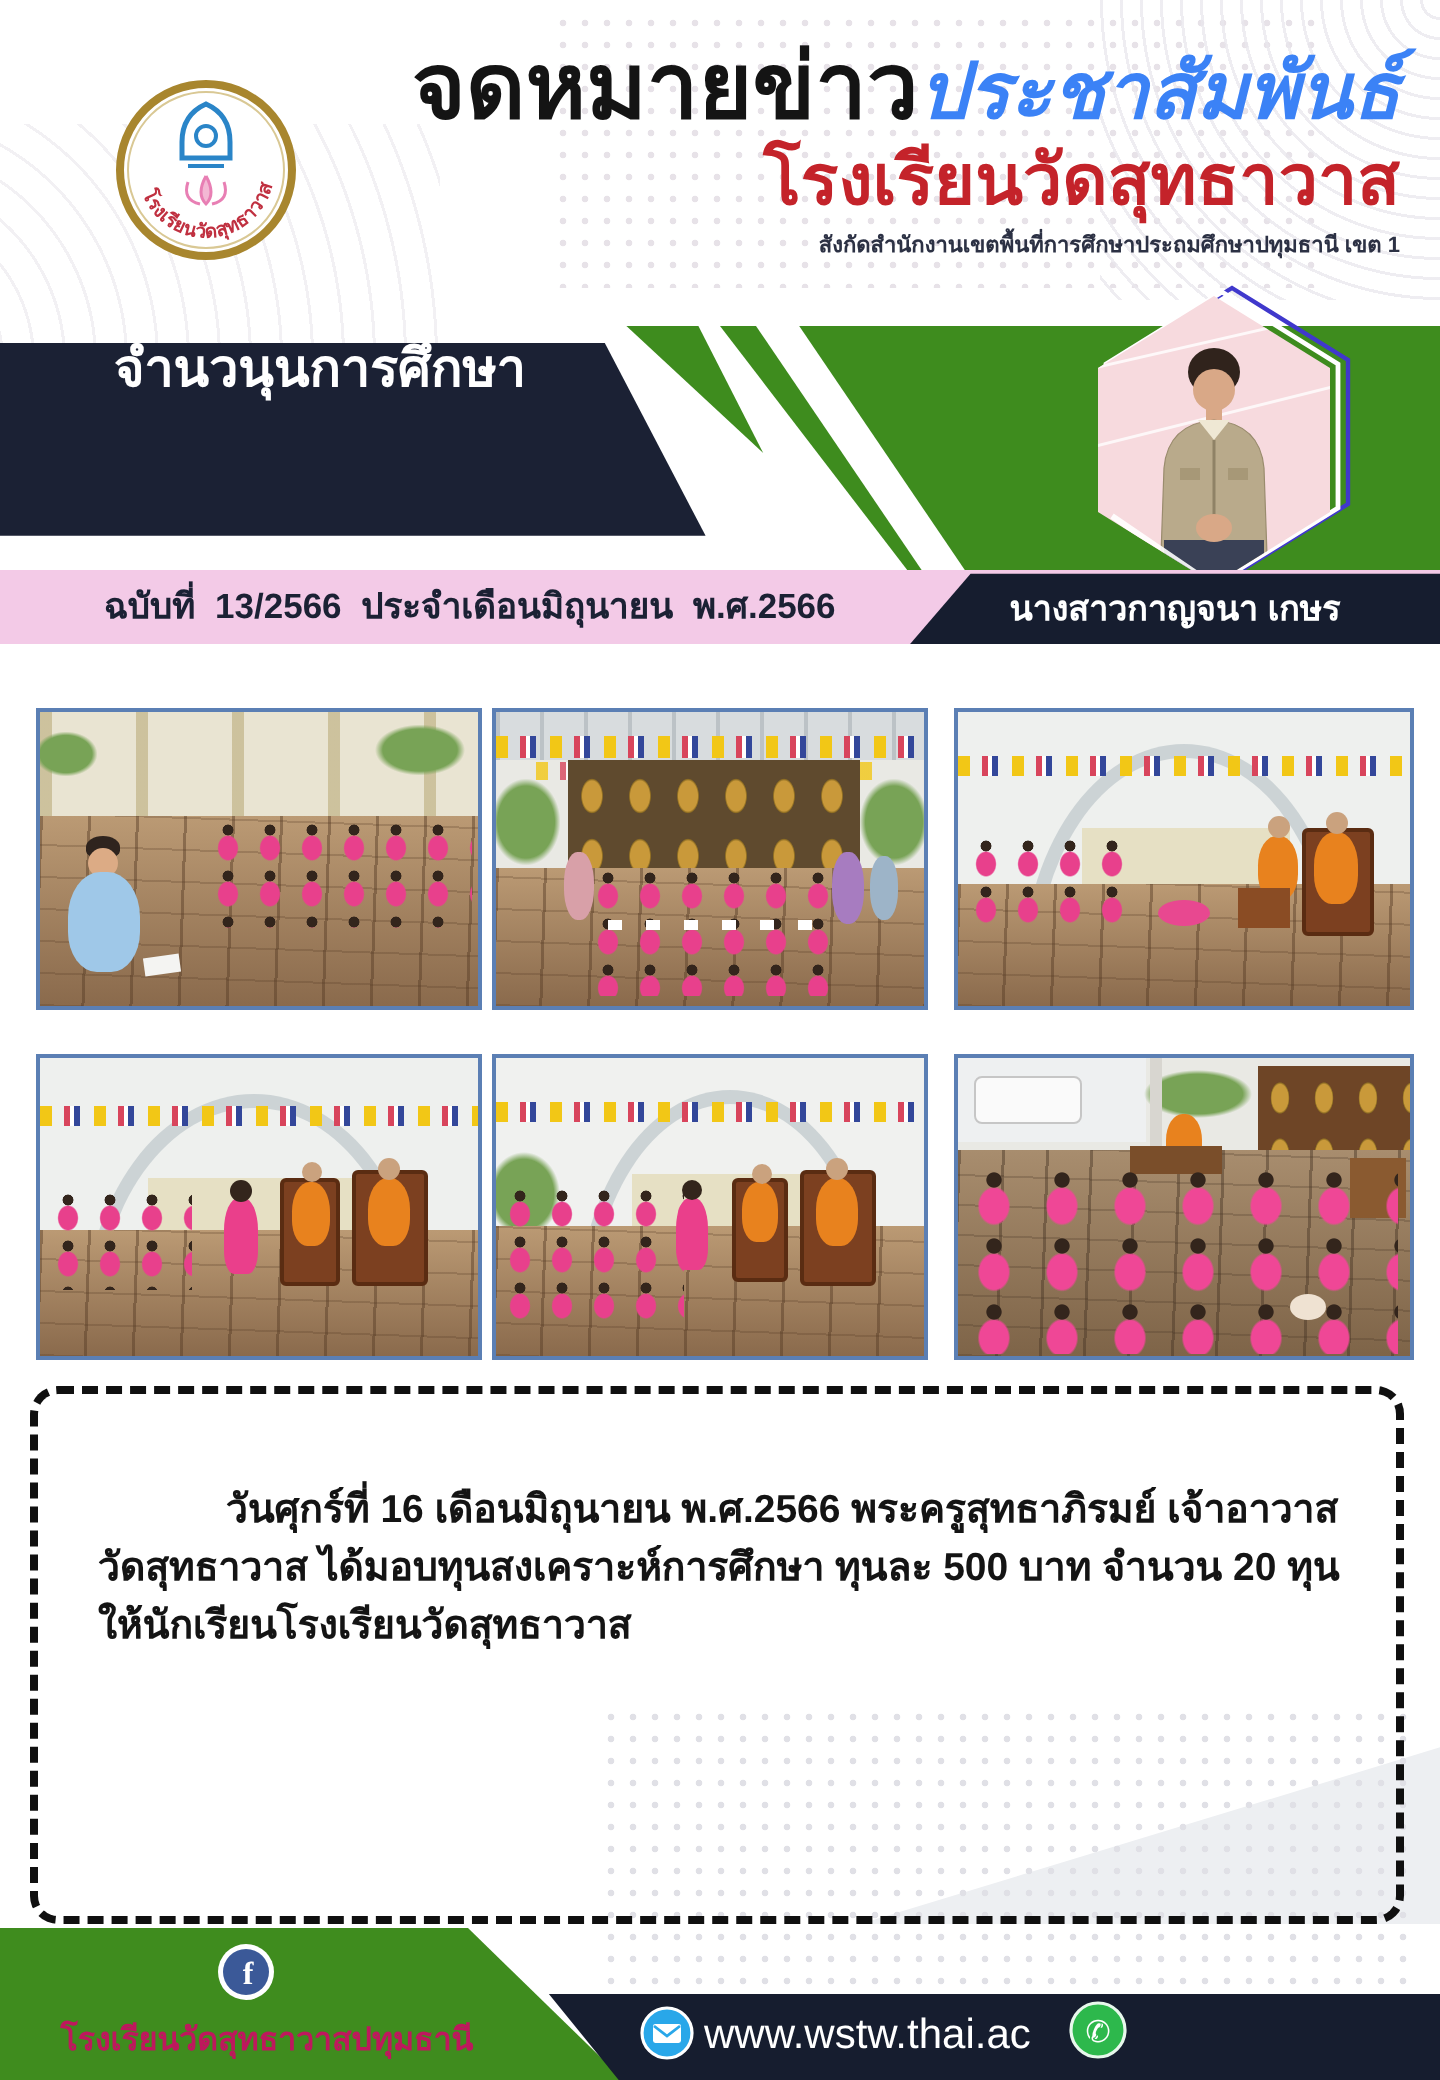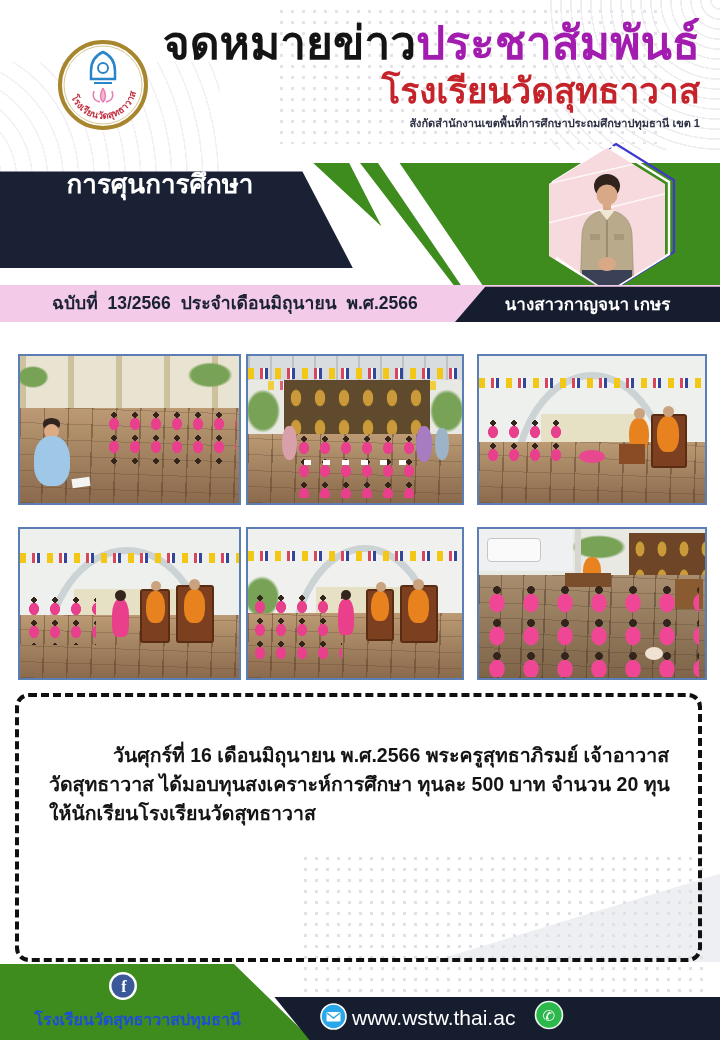--- a/index.html
+++ b/index.html
@@ -14,21 +14,21 @@
   .arc-bl{position:absolute;left:-60px;top:62px;width:280px;height:118px;
     background:repeating-radial-gradient(circle at 0% 100%,transparent 0 14px,#efedf1 14px 15.5px);opacity:.8;}
   .grey-wedge{position:absolute;left:430px;top:866px;width:290px;height:96px;background:#edeff2;
     clip-path:polygon(100% 8%,100% 100%,0 100%);}
   .dots-bottom{position:absolute;left:300px;top:853px;width:408px;height:145px;
     background-image:radial-gradient(#e0e0e6 1.6px,transparent 1.8px);background-size:11px 11px;}
 
   
   .masthead{position:absolute;top:18px;right:20px;text-align:right;line-height:1.12;}
   .m1{font-size:46px;font-weight:bold;color:#141414;white-space:nowrap;}
-  .m1 .accent{color:#a21caf;font-size:46px;}
+  .m1 .accent{color:#3b82f6;font-size:39px;font-style:italic;}
   .m2{font-size:35px;font-weight:bold;color:#c4232a;margin-top:1px;}
   .m3{font-size:11px;color:#2c3144;margin-top:7px;font-weight:bold;}
 
   
   .banner{position:absolute;left:0;top:163px;width:720px;height:122px;}
   .banner>div{position:absolute;left:0;top:0;right:0;bottom:0;}
   .bg-green{background:#3e8c1e;clip-path:polygon(50% 0,100% 0,100% 100%,63% 100%);}
   .bg-wedge{background:#3e8c1e;clip-path:polygon(43.5% 0,48.5% 0,53% 52%);}
   .bg-stripe{background:#ffffff;clip-path:polygon(52.5% 0,55.5% 0,67% 100%,64% 100%);}
   .ribbon{background:#1b2134;clip-path:polygon(0 7%,42% 7%,49% 86%,0 86%);}
@@ -79,21 +79,21 @@
   .article-box{position:absolute;left:15px;top:693px;width:687px;height:269px;box-sizing:border-box;
     border:4px dashed #101010;border-radius:14px;padding:44px 28px 0 30px;background:transparent;}
   .article-box p{margin:0;font-size:19.5px;line-height:29px;color:#141414;font-weight:600;text-indent:64px;}
 
   
   .f-green{position:absolute;left:0;top:964px;width:312px;height:76px;background:#3f8c1e;
     clip-path:polygon(0 0,75% 0,100% 100%,0 100%);}
   .f-navy{position:absolute;left:248px;top:997px;width:472px;height:43px;background:#161d2f;
     clip-path:polygon(5.6% 0,100% 0,100% 100%,13% 100%);}
   .f-icon{position:absolute;}
-  .f-school{position:absolute;left:26px;top:1007px;width:215px;text-align:right;color:#1d4ed8;
+  .f-school{position:absolute;left:26px;top:1007px;width:215px;text-align:center;color:#be185d;
     font-size:16px;font-weight:bold;}
   .f-site{position:absolute;left:352px;top:1006px;color:#fff;font-size:21px;}
   .f-phone{position:absolute;left:570px;top:1004px;color:#fff;font-size:23px;letter-spacing:1.5px;}
 </style>
 </head>
 <body>
 
 <div class="page">
 
   <div class="dots-top"></div>
@@ -123,21 +123,21 @@
     <div class="m1"><span>จดหมายข่าว</span><span class="accent">ประชาสัมพันธ์</span></div>
     <div class="m2">โรงเรียนวัดสุทธาวาส</div>
     <div class="m3">สังกัดสำนักงานเขตพื้นที่การศึกษาประถมศึกษาปทุมธานี เขต 1</div>
   </div>
 
   <div class="banner">
     <div class="bg-green"></div>
     <div class="bg-wedge"></div>
     <div class="bg-stripe"></div>
     <div class="ribbon"></div>
-    <div class="banner-title">การศุนการศึกษา</div>
+    <div class="banner-title">จำนวนุนการศึกษา</div>
   </div>
 
   <svg class="hex-svg" viewBox="0 0 160 156">
     <defs>
       <clipPath id="hexClip">
         <polygon points="79,6 137,42 137,114 79,150 21,114 21,42"></polygon>
       </clipPath>
     </defs>
     <polygon points="79,6 137,42 137,114 79,150 21,114 21,42" transform="translate(9,-4)" fill="none" stroke="#4038cc" stroke-width="2.2"></polygon>
     <polygon points="79,6 137,42 137,114 79,150 21,114 21,42" transform="translate(4,-2)" fill="none" stroke="#ffffff" stroke-width="2.4"></polygon>

